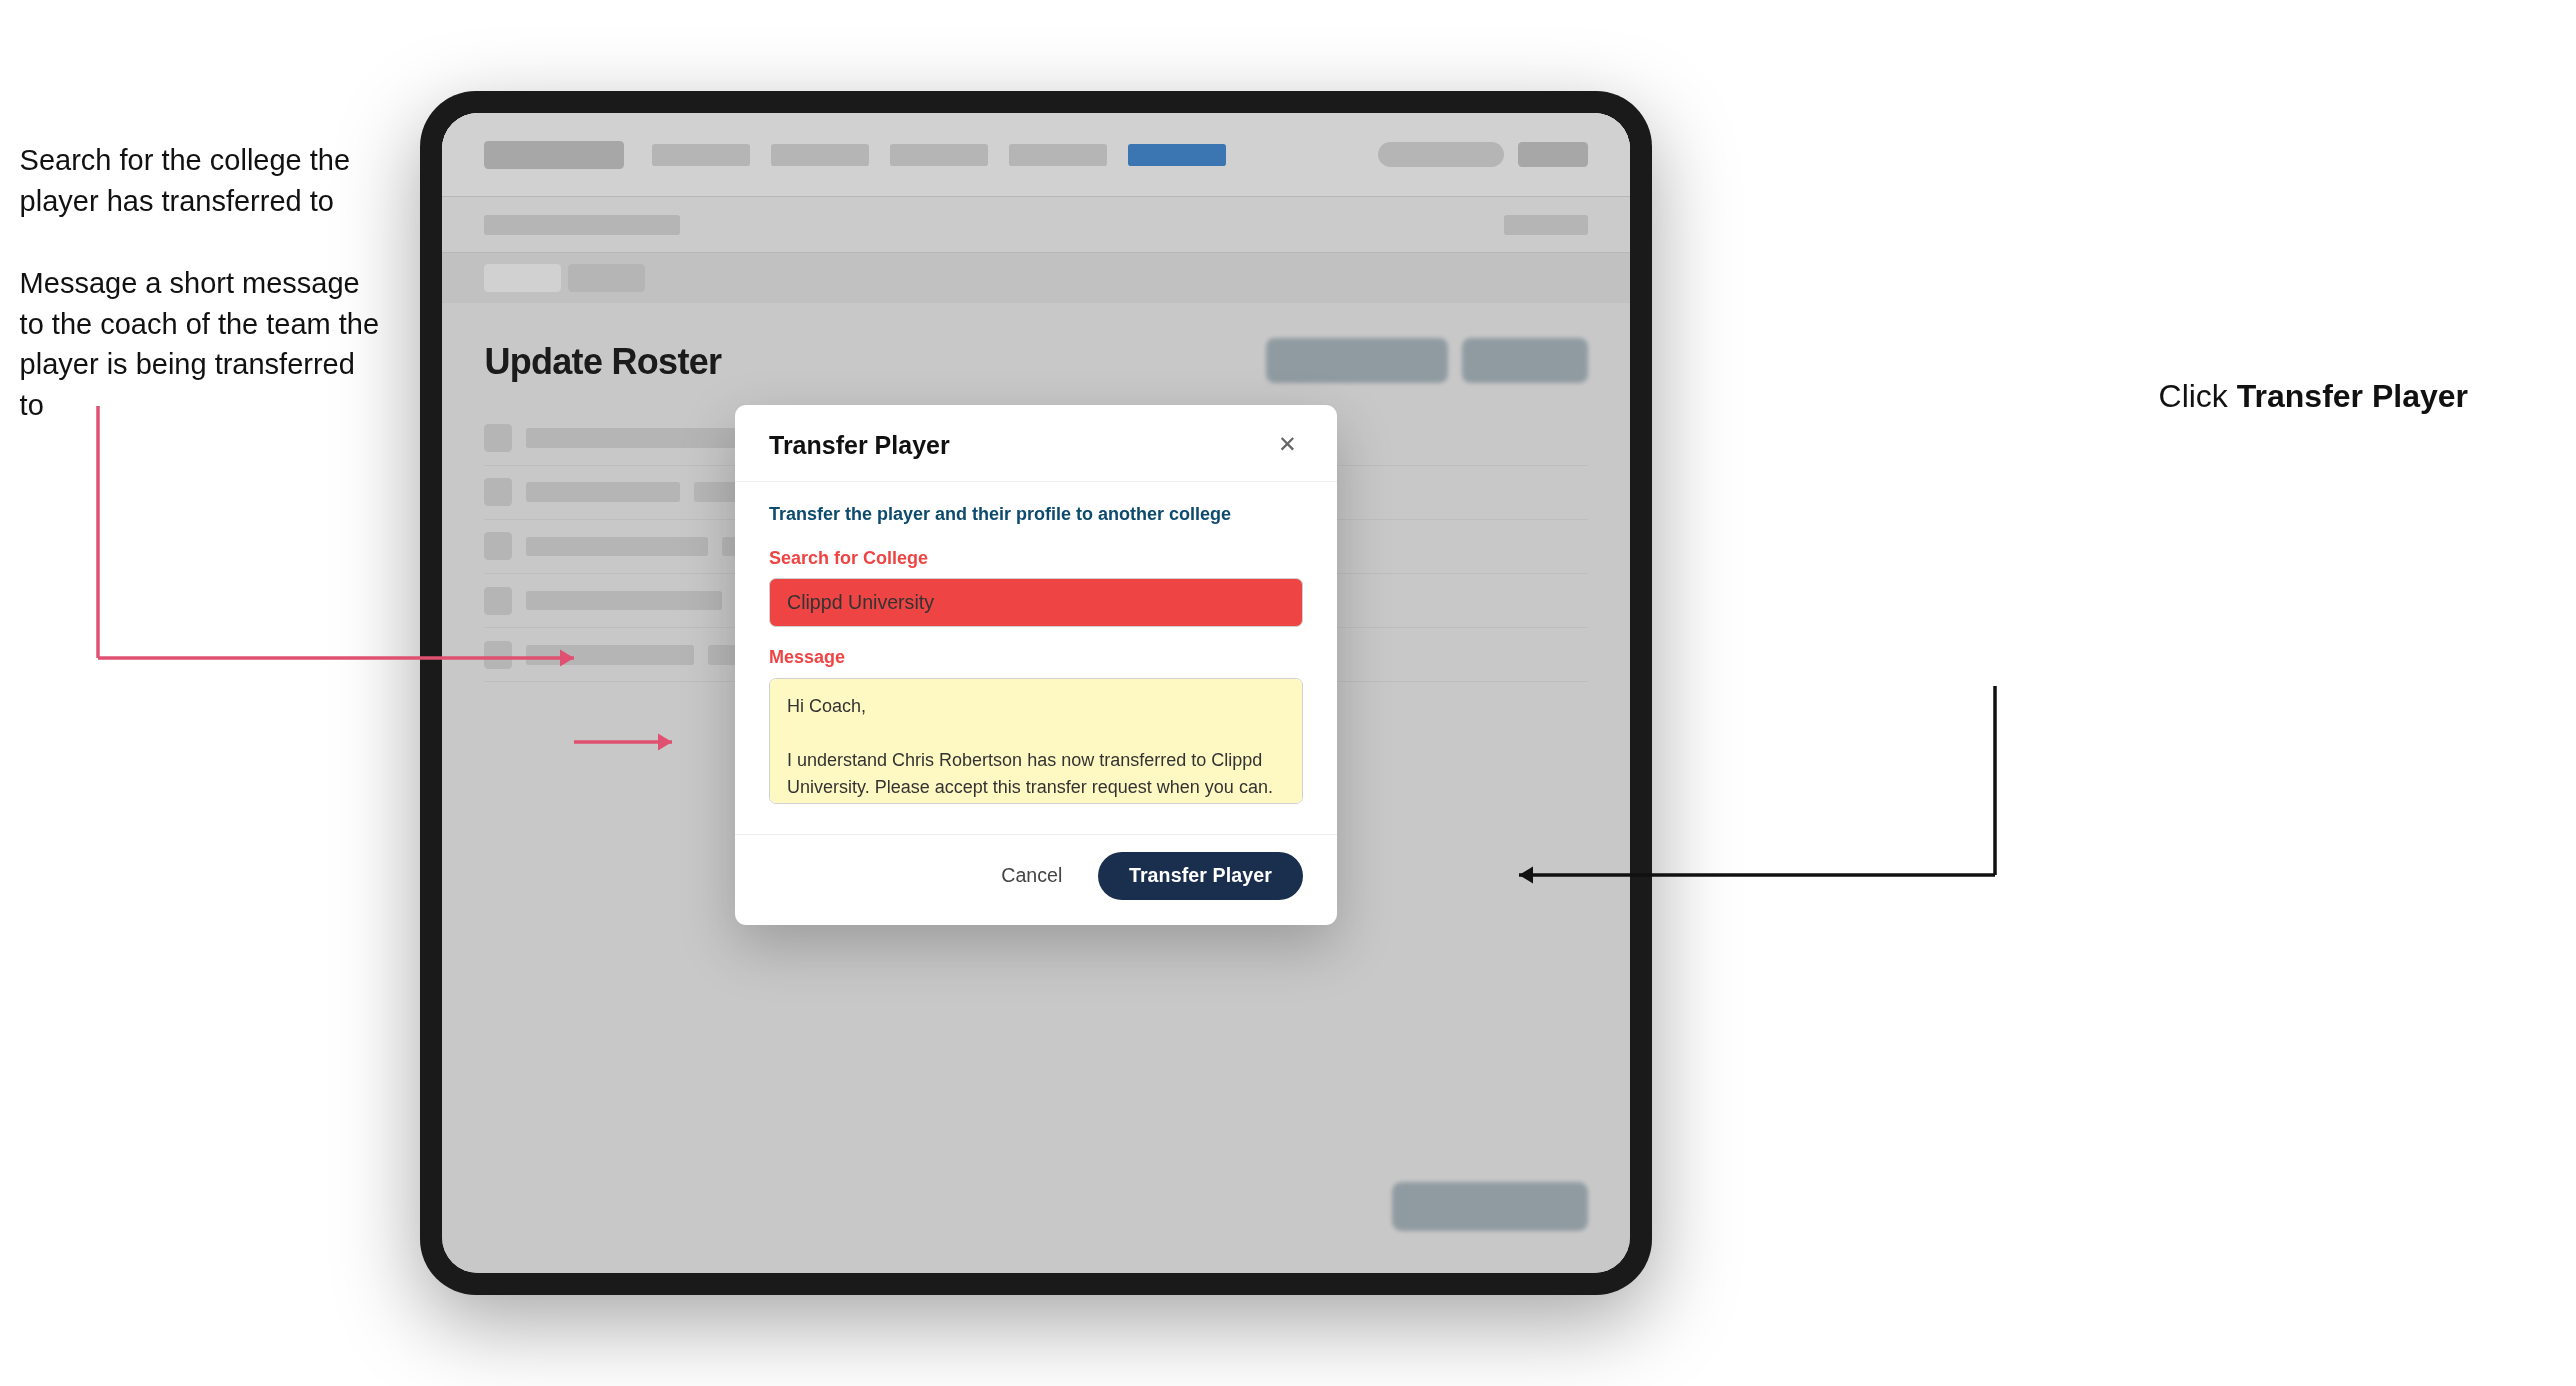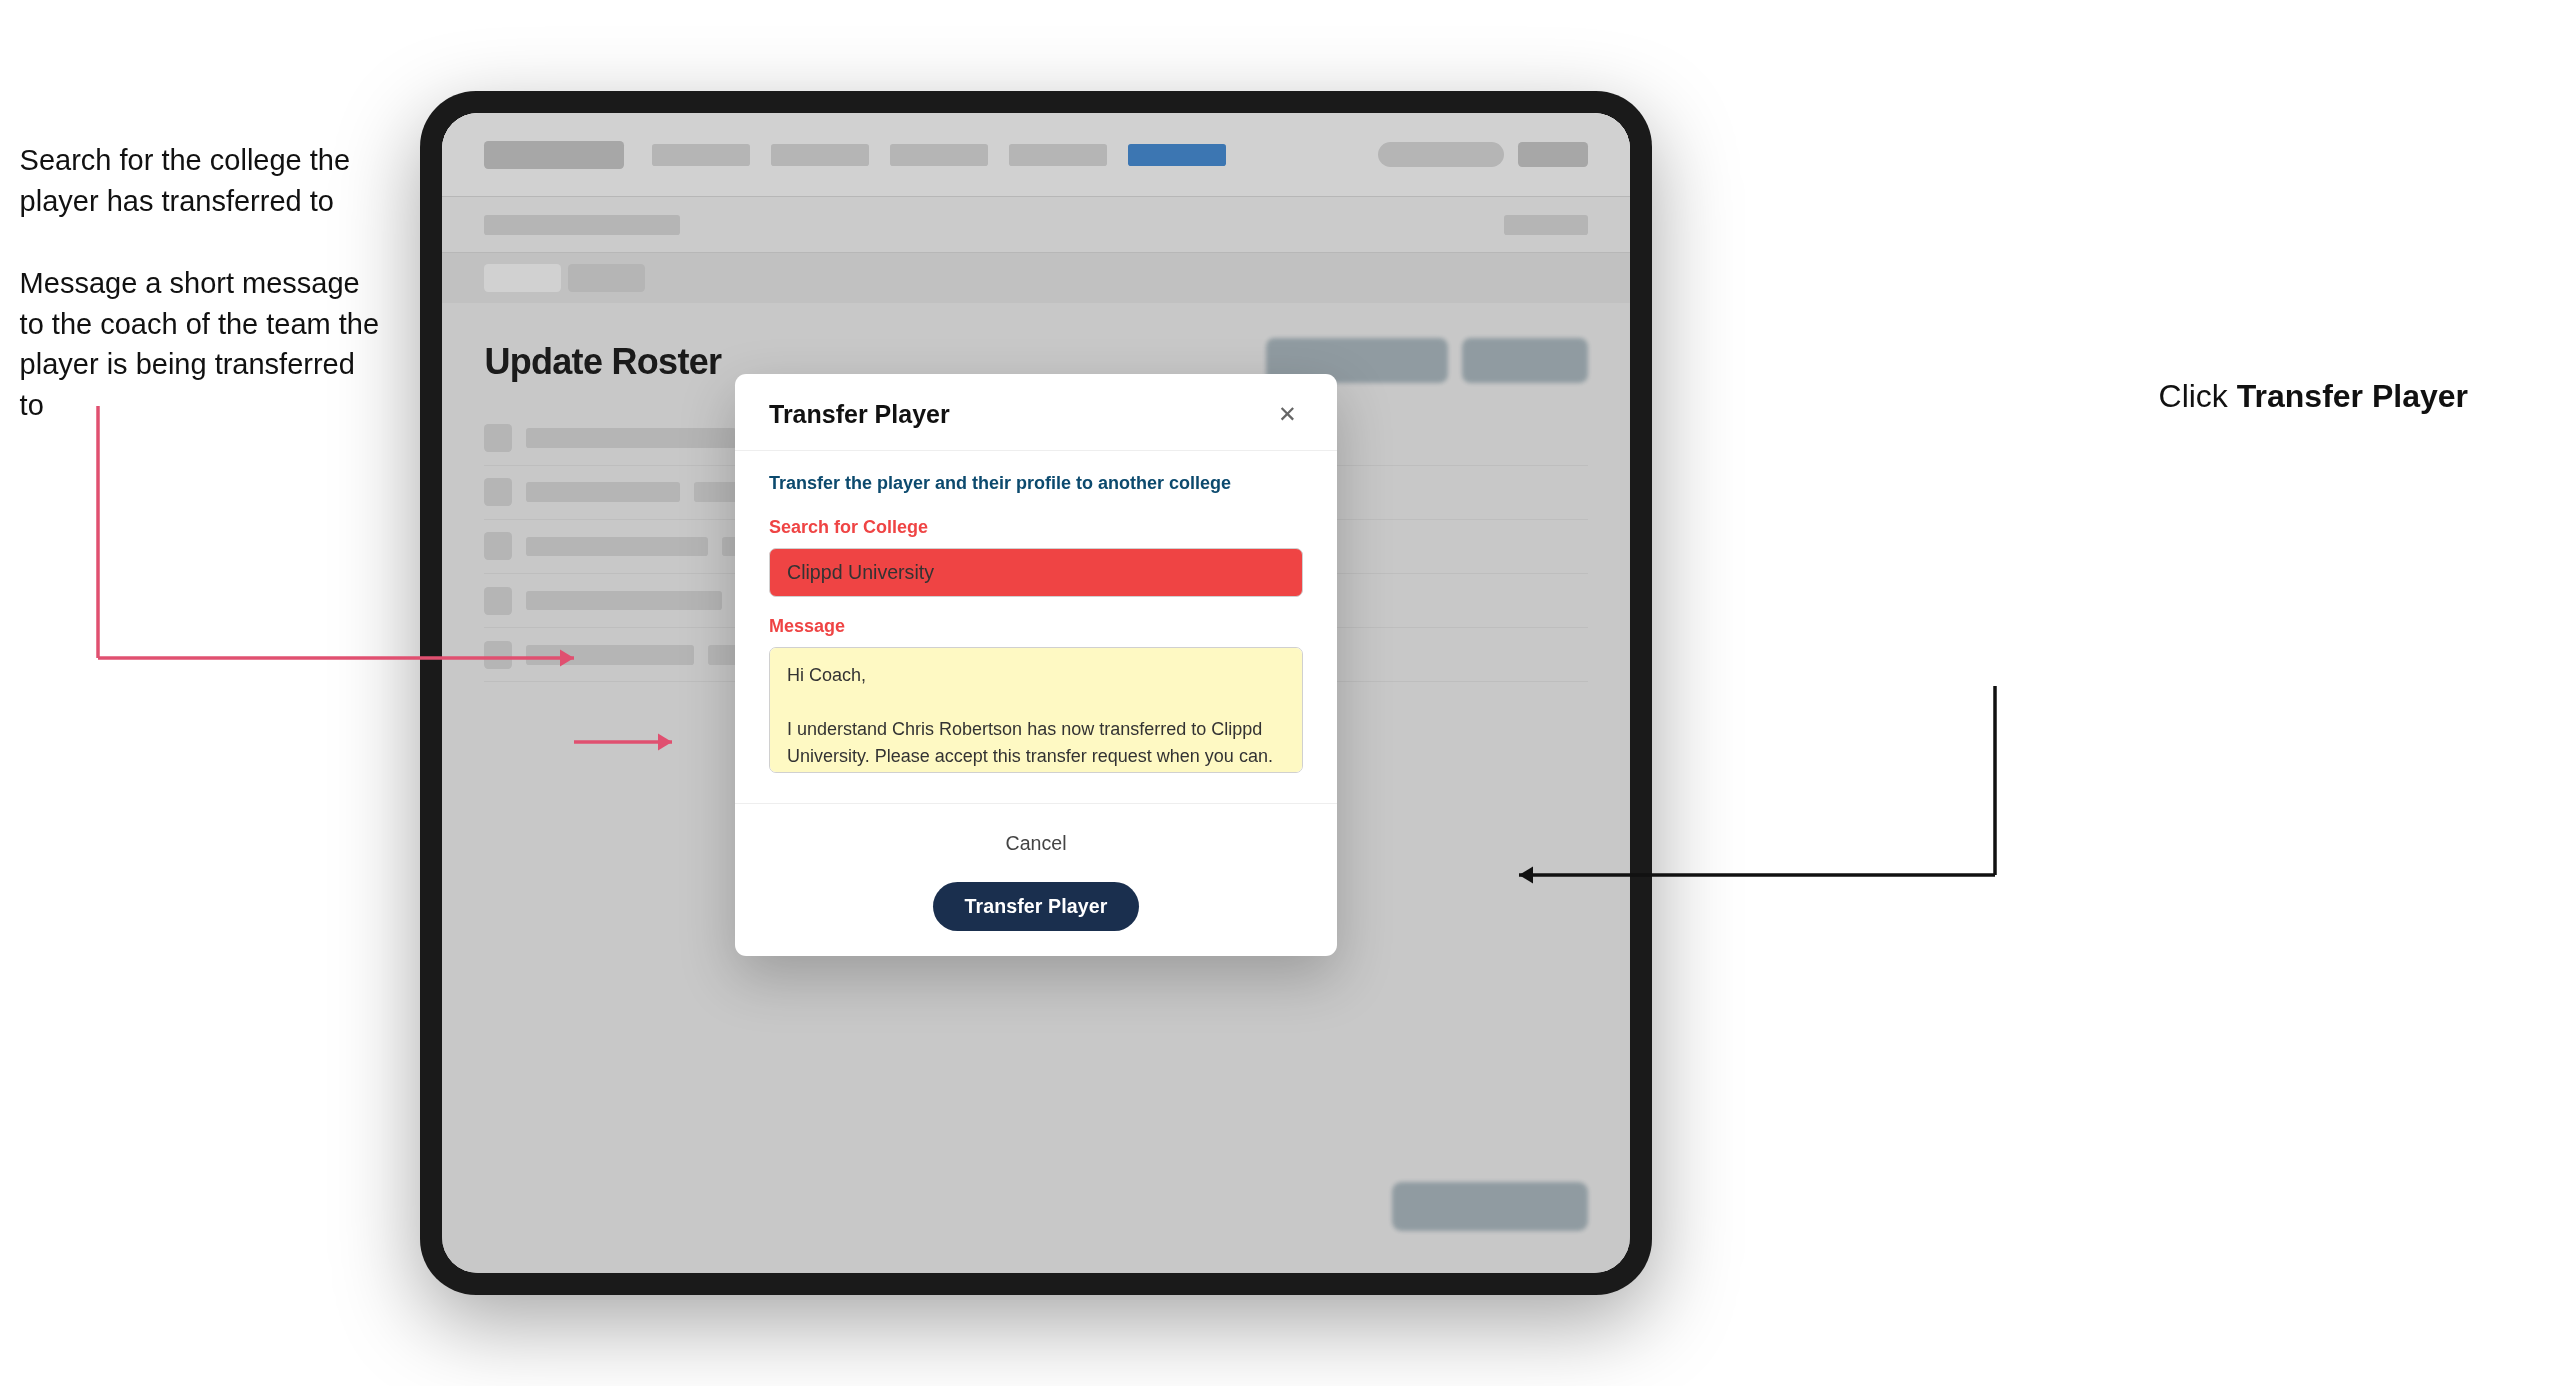--- a/index.html
+++ b/index.html
@@ -348,21 +348,20 @@
       font-family: inherit;
     }
 
     .modal-footer {
       display: flex;
       align-items: center;
       justify-content: flex-end;
       gap: 16px;
       padding: 17px 34px 25px;
       border-top: 0.7px solid #eeeeee;
-      flex-direction: column;
     }
 
     .btn-cancel {
       background: none;
       border: none;
       font-size: 19.6px;
       color: #444;
       cursor: pointer;
       padding: 11.2px 19.6px;
       border-radius: 5.6px;

